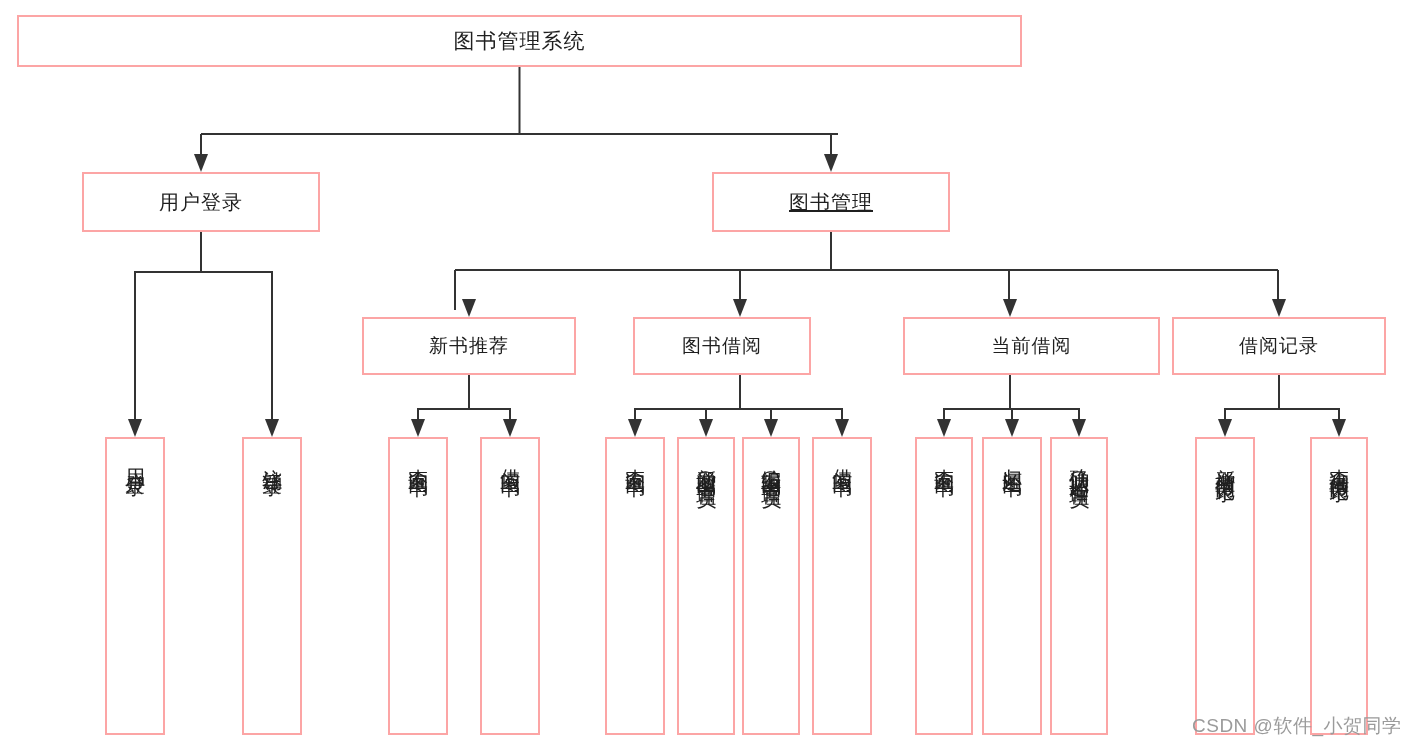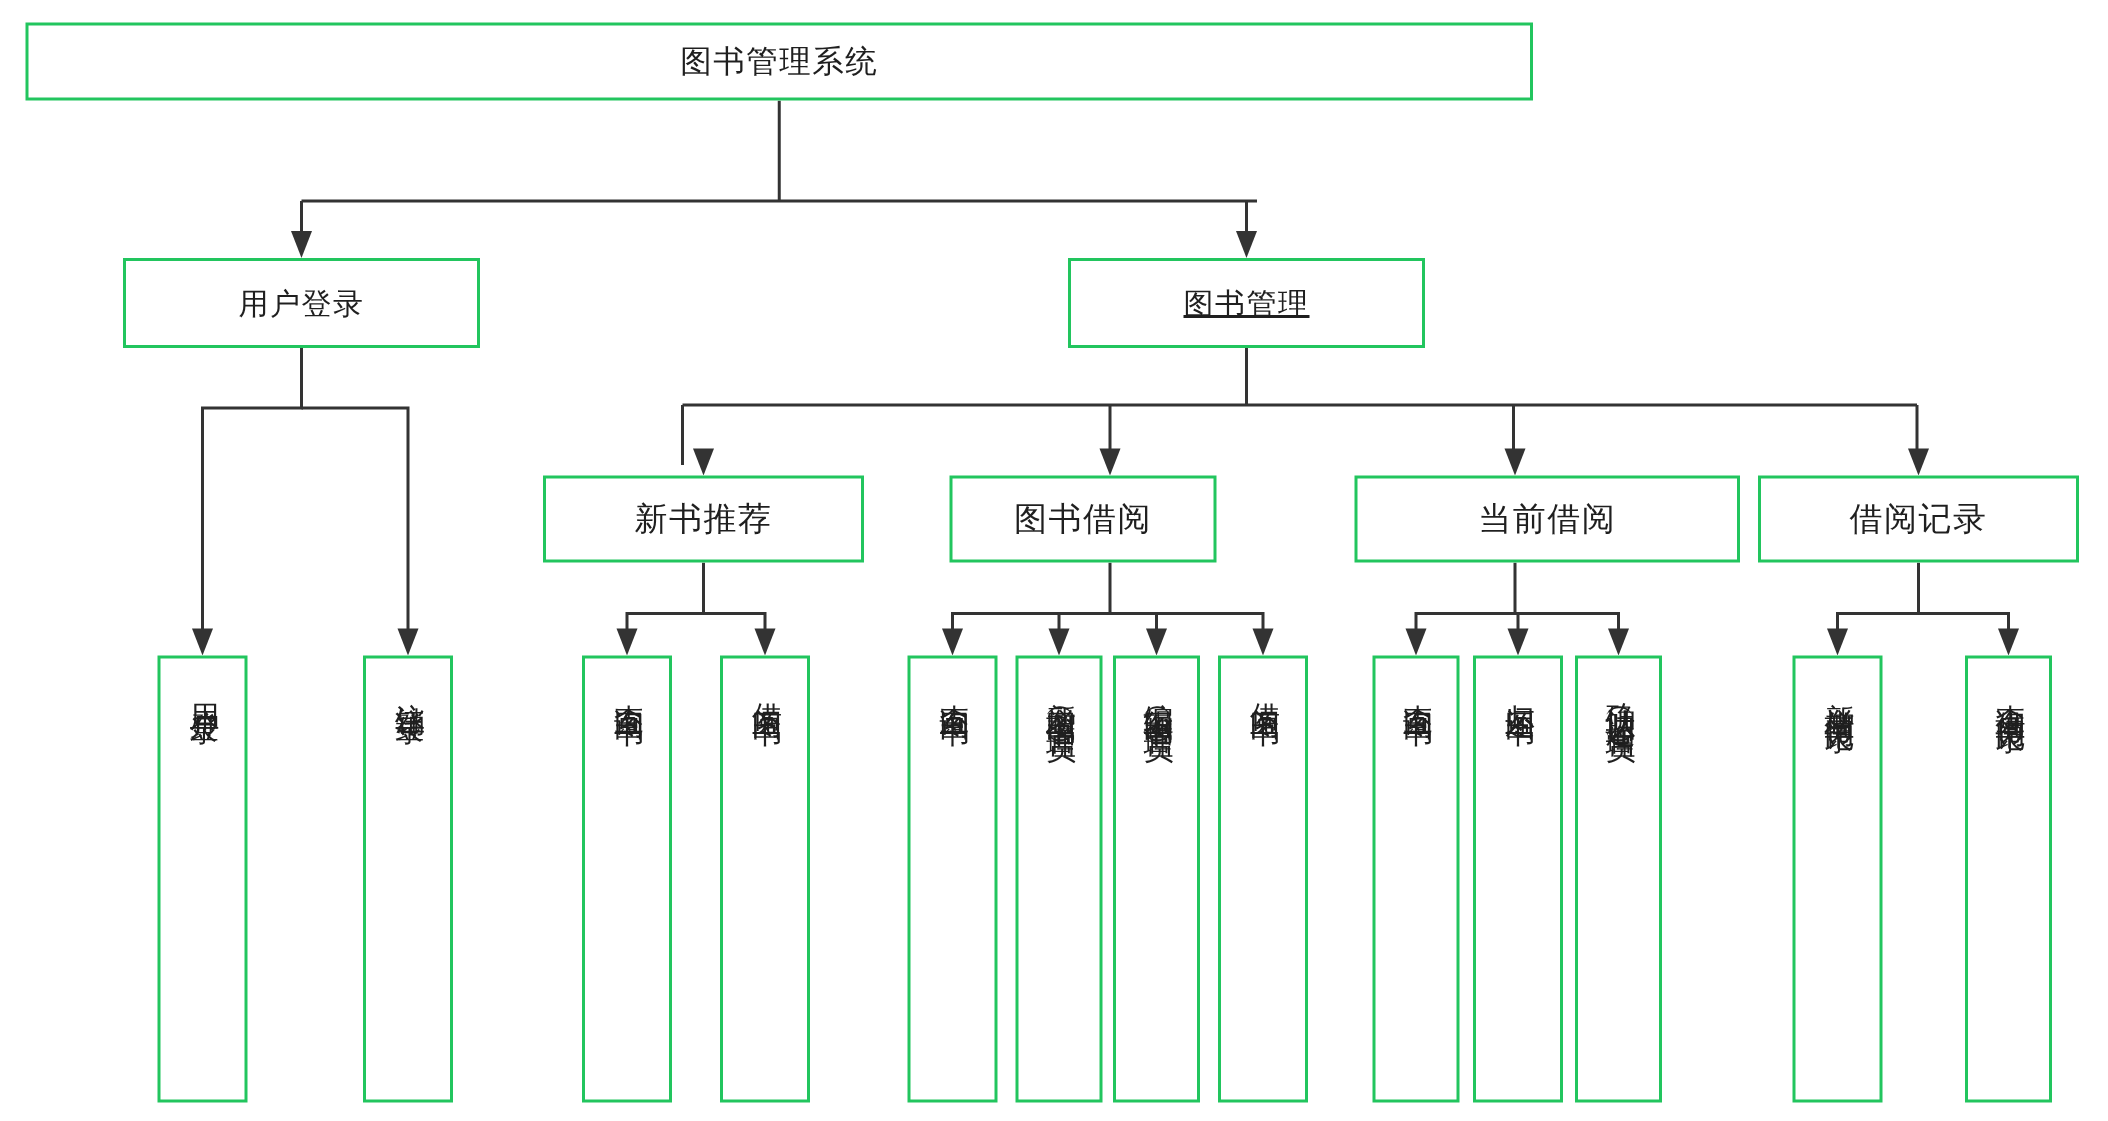--- a/index.html
+++ b/index.html
@@ -24,38 +24,38 @@
     left: 0;
     top: 0;
     width: 1405px;
     height: 747px;
     pointer-events: none;
   }
   .node {
     position: absolute;
     box-sizing: border-box;
     background: #ffffff;
-    border: 2px solid #22c55e;
+    border: 2px solid #fca5a5;
     display: flex;
     align-items: center;
     justify-content: center;
     text-align: left;
     color: #1f1f1f;
     z-index: 2;
   }
   .node.root {
     font-size: 21px;
     letter-spacing: 1px;
   }
   .node.level1 {
     font-size: 20px;
     letter-spacing: 1px;
   }
   .node.level2 {
-    font-size: 22px;
+    font-size: 19px;
     letter-spacing: 1px;
   }
   .node.leaf {
     font-size: 20px;
     padding: 14px 2px;
     align-items: flex-start;
     justify-content: center;
   }
   .node.leaf .vlabel {
     writing-mode: vertical-rl;
@@ -181,14 +181,15 @@
         <span class="vlabel">确认归还（管理员）</span>
       </div>
       <div class="node leaf" style="left: 1195px; top: 437px; width: 60px; height: 298px;">
         <span class="vlabel">新增借阅记录</span>
       </div>
       <div class="node leaf" style="left: 1310px; top: 437px; width: 58px; height: 298px;">
         <span class="vlabel">查询借阅记录</span>
       </div>
     </div>
 
+  <div class="watermark" style="left: 1192px; top: 713px; color: rgb(155, 155, 155);">CSDN @软件_小贺同学</div>
 
 </div>
 
 </body></html>

